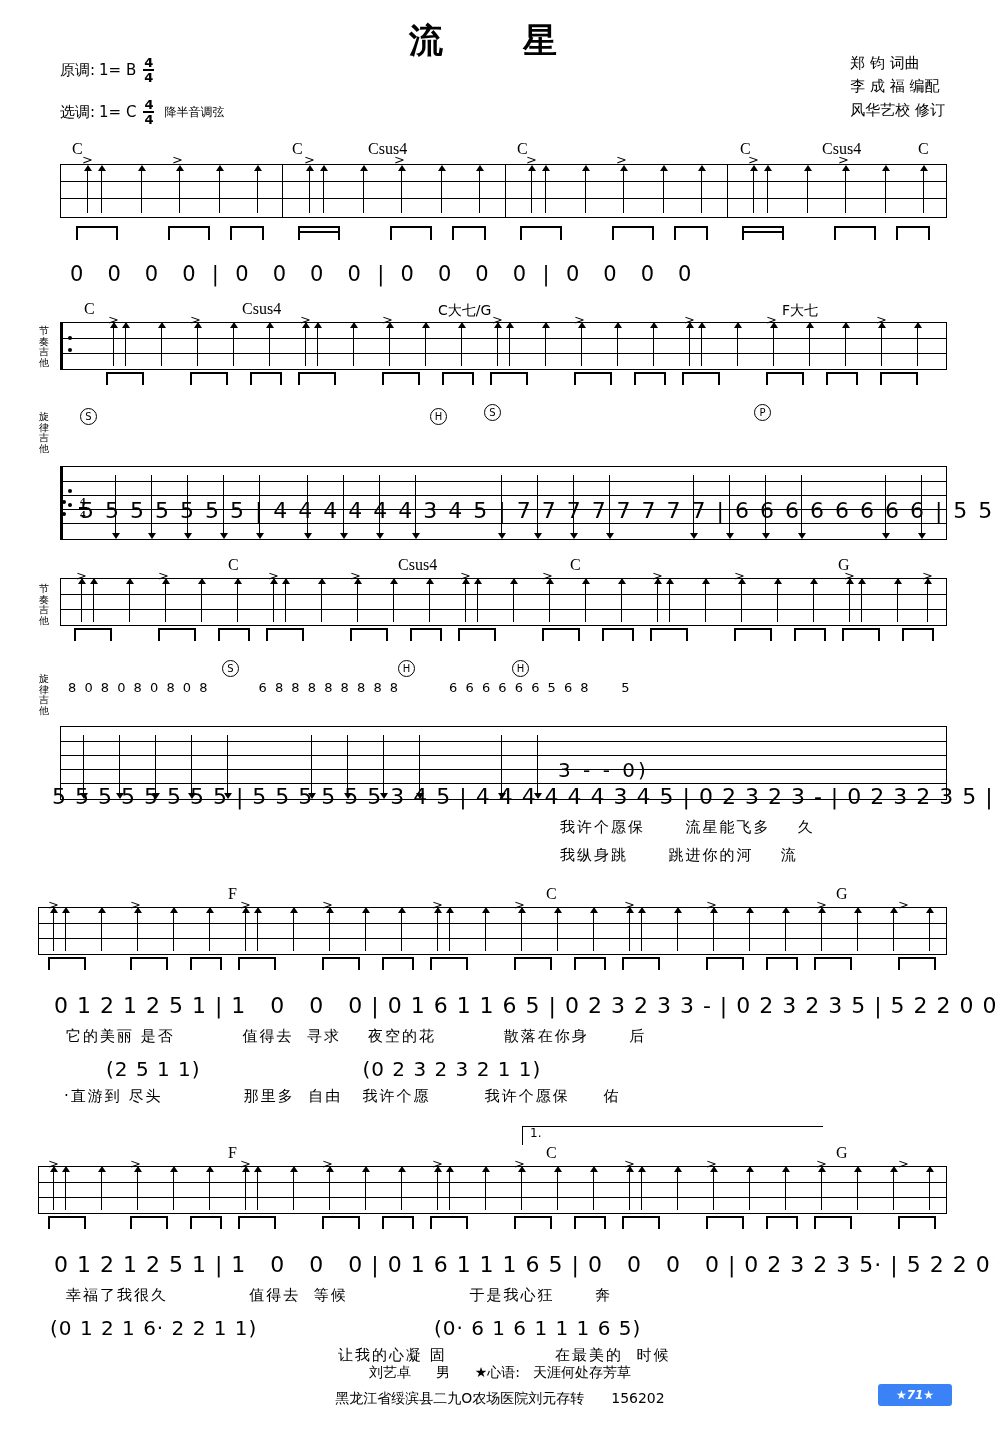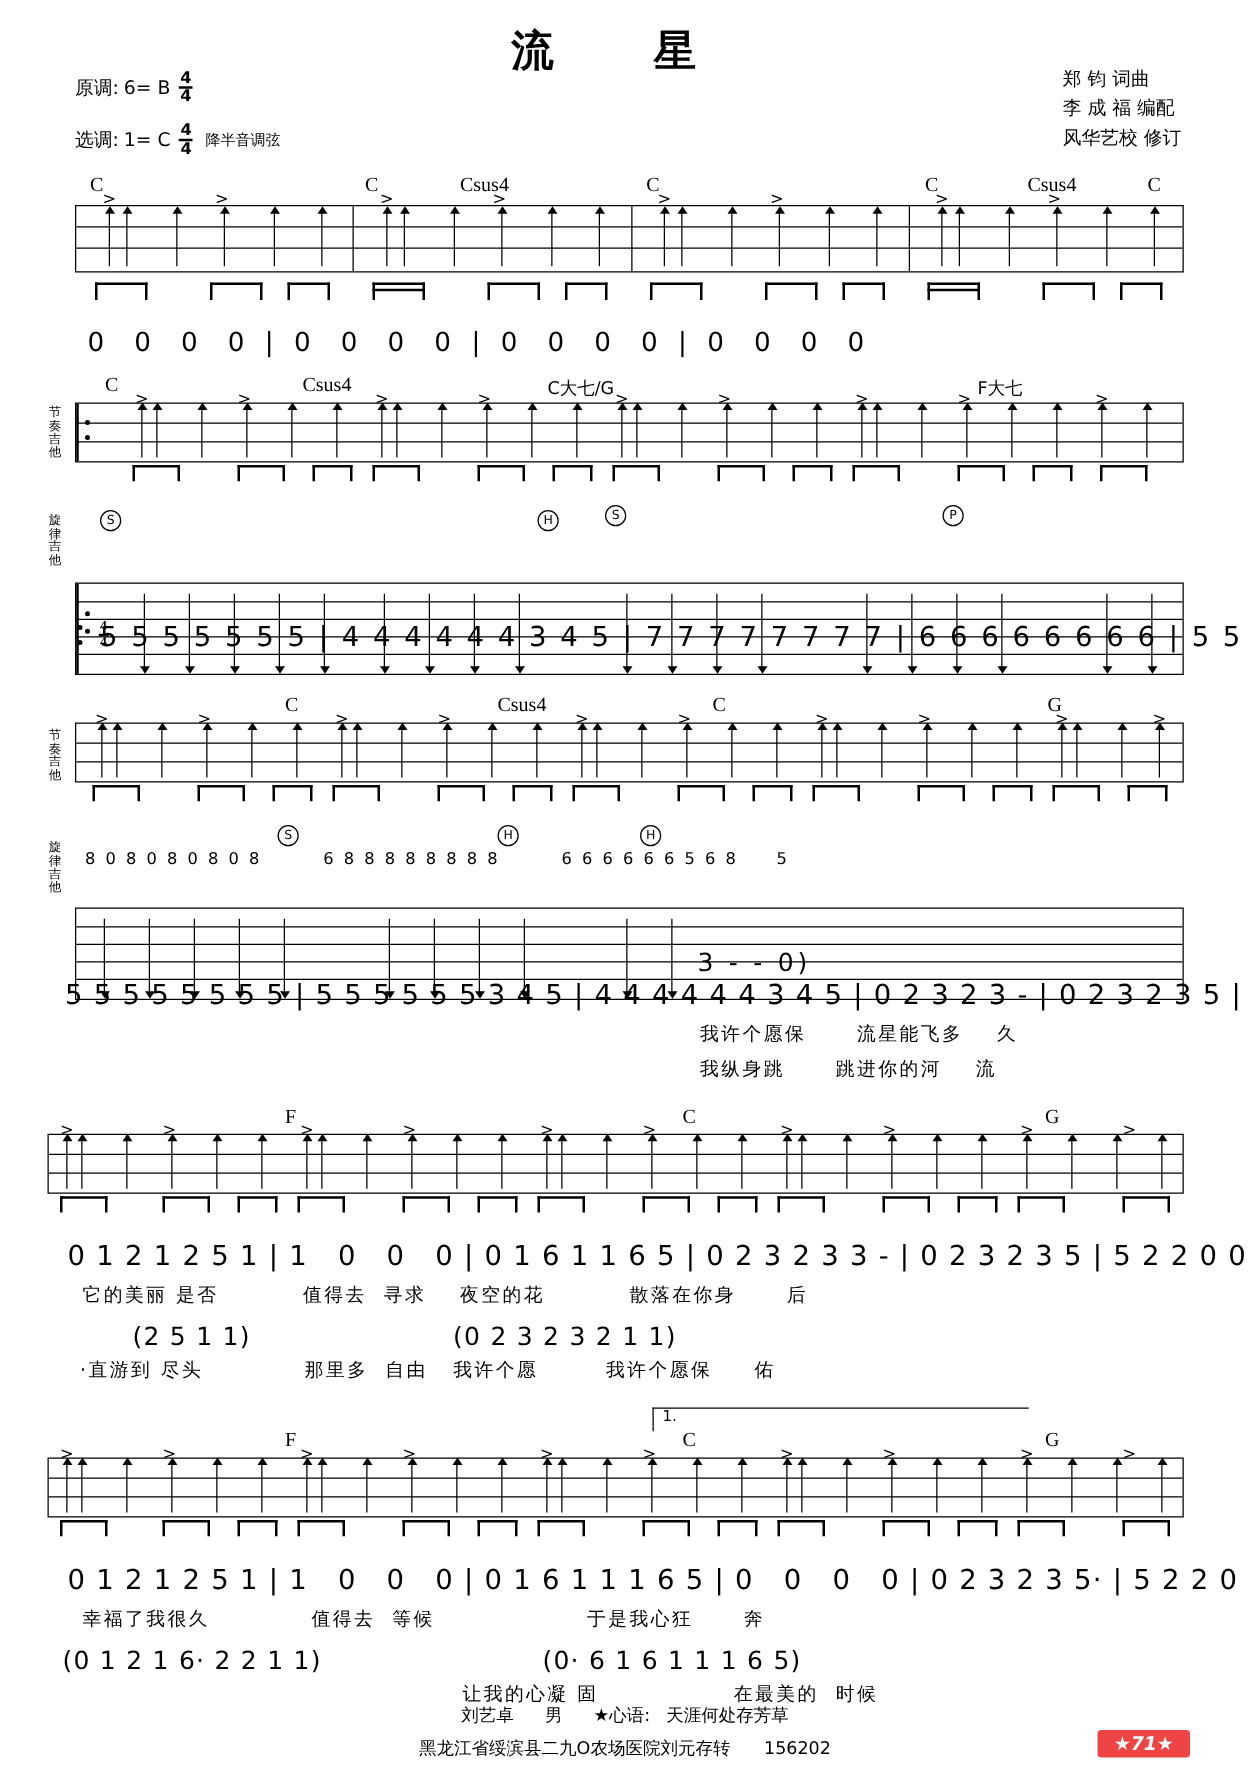--- a/index.html
+++ b/index.html
@@ -42,38 +42,38 @@
   .num-row{position:absolute;font-family:"DejaVu Sans",sans-serif;font-size:19px;letter-spacing:0;white-space:pre;}
   .tabnum{position:absolute;font-family:"DejaVu Sans",sans-serif;font-size:13px;white-space:pre;}
   .circ{position:absolute;border:1.4px solid #000;border-radius:50%;width:15px;height:15px;font-size:10px;text-align:center;line-height:15px;font-family:"DejaVu Sans",sans-serif;}
 
   .sidelabel{position:absolute;font-size:10px;font-family:"DejaVu Sans",sans-serif;line-height:1.05;width:12px;text-align:center;}
 
   .melody{position:absolute;font-family:"DejaVu Sans",sans-serif;white-space:pre;}
   .lyric{position:absolute;font-family:"DejaVu Sans",sans-serif;font-size:15px;white-space:pre;}
 
   .footer{position:absolute;left:0;width:1000px;text-align:center;font-family:"DejaVu Sans",sans-serif;}
-  .pagebadge{position:absolute;right:48px;bottom:26px;width:74px;height:22px;background:#ef4444;color:#fff;font-size:15px;font-style:italic;font-weight:bold;text-align:center;line-height:22px;border-radius:3px;font-family:"DejaVu Sans",sans-serif;}
+  .pagebadge{position:absolute;right:48px;bottom:26px;width:74px;height:22px;background:#3b82f6;color:#fff;font-size:12px;font-style:italic;font-weight:bold;text-align:center;line-height:22px;border-radius:3px;font-family:"DejaVu Sans",sans-serif;}
 
   .repeat-dots{position:absolute;}
   .repeat-dots i{position:absolute;width:4px;height:4px;background:#000;border-radius:50%;left:0;}
 
   .bracket1{position:absolute;border-left:1.6px solid #000;border-top:1.6px solid #000;}
 </style>
 </head>
 <body>
 
 <div class="page">
 
   <div class="title">流 星</div>
 
   <div class="key-block">
     <div class="key-row">
       <span class="lbl">原调:</span>
-      <span>6= B</span>
+      <span>1= B</span>
       <span class="frac">
         <span class="num">4</span>
         <span class="den">4</span>
       </span>
     </div>
     <div class="key-row">
       <span class="lbl">选调:</span>
       <span>1= C</span>
       <span class="frac">
         <span class="num">4</span>
@@ -653,21 +653,21 @@
         <div class="stem" style="left:776px;height:13px;"></div>
         <div class="stem" style="left:812px;height:13px;"></div>
       <div class="beam" style="left:860px;width:38px;"></div>
         <div class="stem" style="left:860px;height:13px;"></div>
         <div class="stem" style="left:896px;height:13px;"></div>
     </div>
 
     <div class="num-row" style="top:112px;left:16px;font-size:22px;letter-spacing:1px;">0 1 2 1 2 5 1 | 1   0   0   0 | 0 1 6 1 1 1 6 5 | 0   0   0   0 | 0 2 3 2 3 5· | 5 2 2 0 0</div>
     <div class="lyric" style="top:146px;left:28px;letter-spacing:2px;">幸福了我很久            值得去  等候                  于是我心狂      奔</div>
     <div class="num-row" style="top:176px;left:12px;font-size:20px;letter-spacing:1px;">(0 1 2 1 6· 2 2 1 1)                        (0· 6 1 6 1 1 1 6 5)</div>
-    <div class="lyric" style="top:206px;left:300px;letter-spacing:2px;margin-left:32px;">让我的心凝 固                在最美的  时候</div>
+    <div class="lyric" style="top:206px;left:300px;letter-spacing:2px;">让我的心凝 固                在最美的  时候</div>
   </div>
 
   <div class="footer" style="top:1364px;font-size:14px;">
     <span>刘艺卓</span>
     <span style="display:inline-block;width:16px;"></span>
     <span>男</span>
     <span style="display:inline-block;width:16px;"></span>
     <span>★心语:</span>
     <span style="display:inline-block;width:4px;"></span>
     <span>天涯何处存芳草</span>

